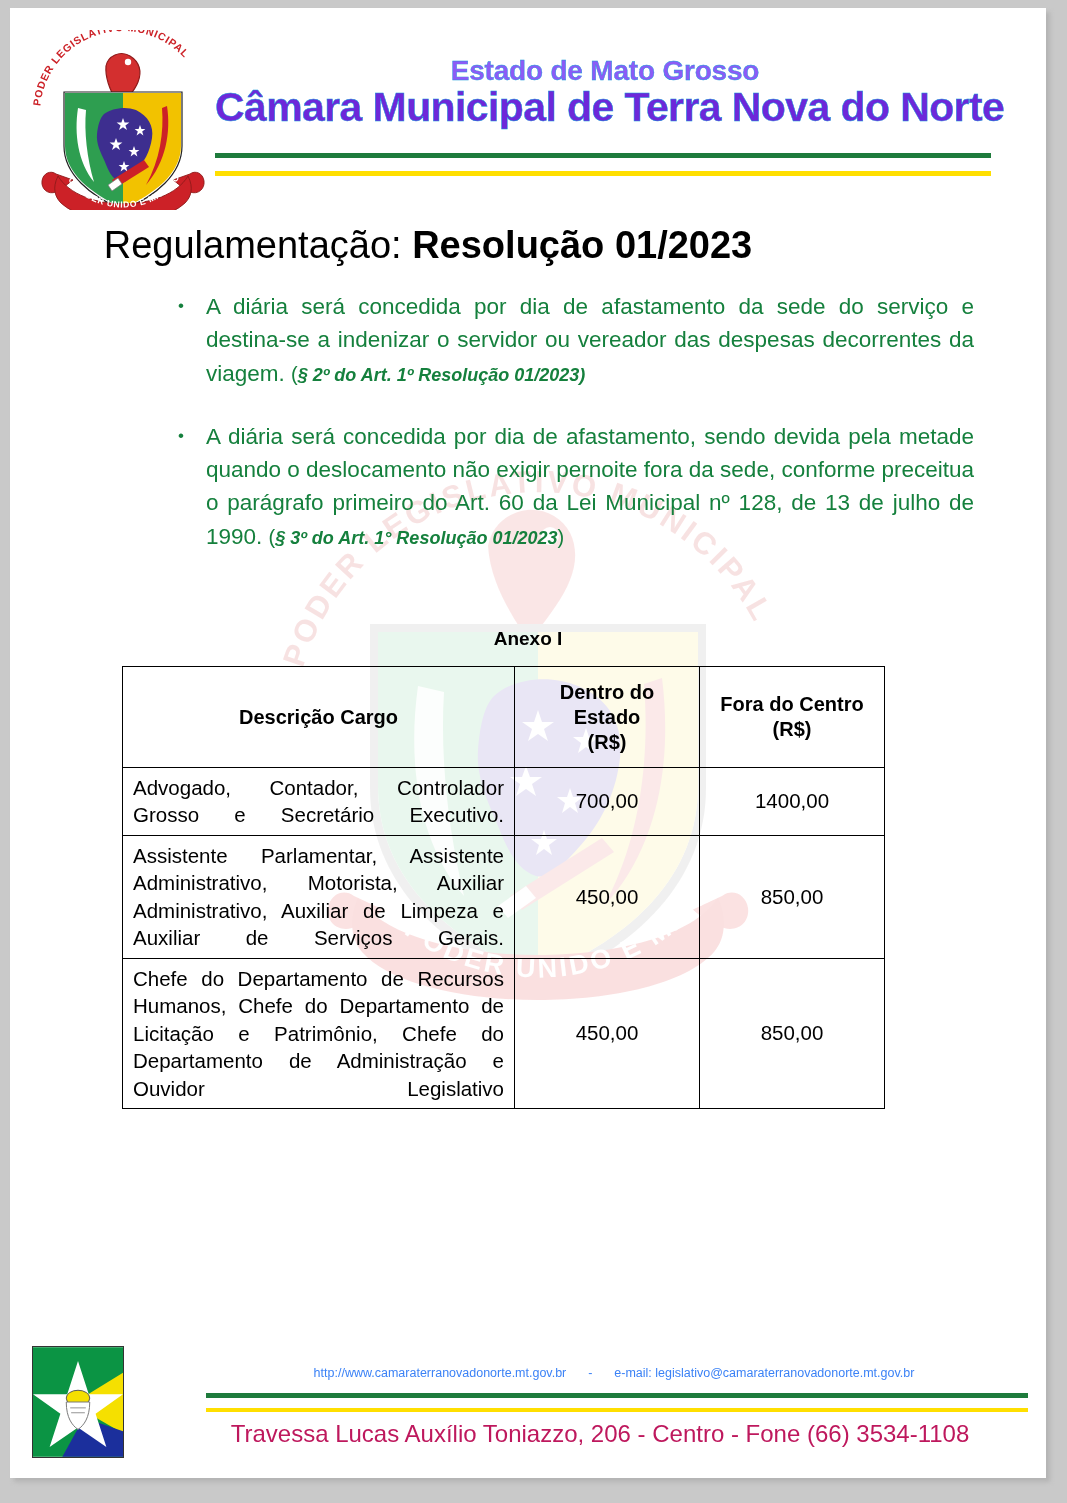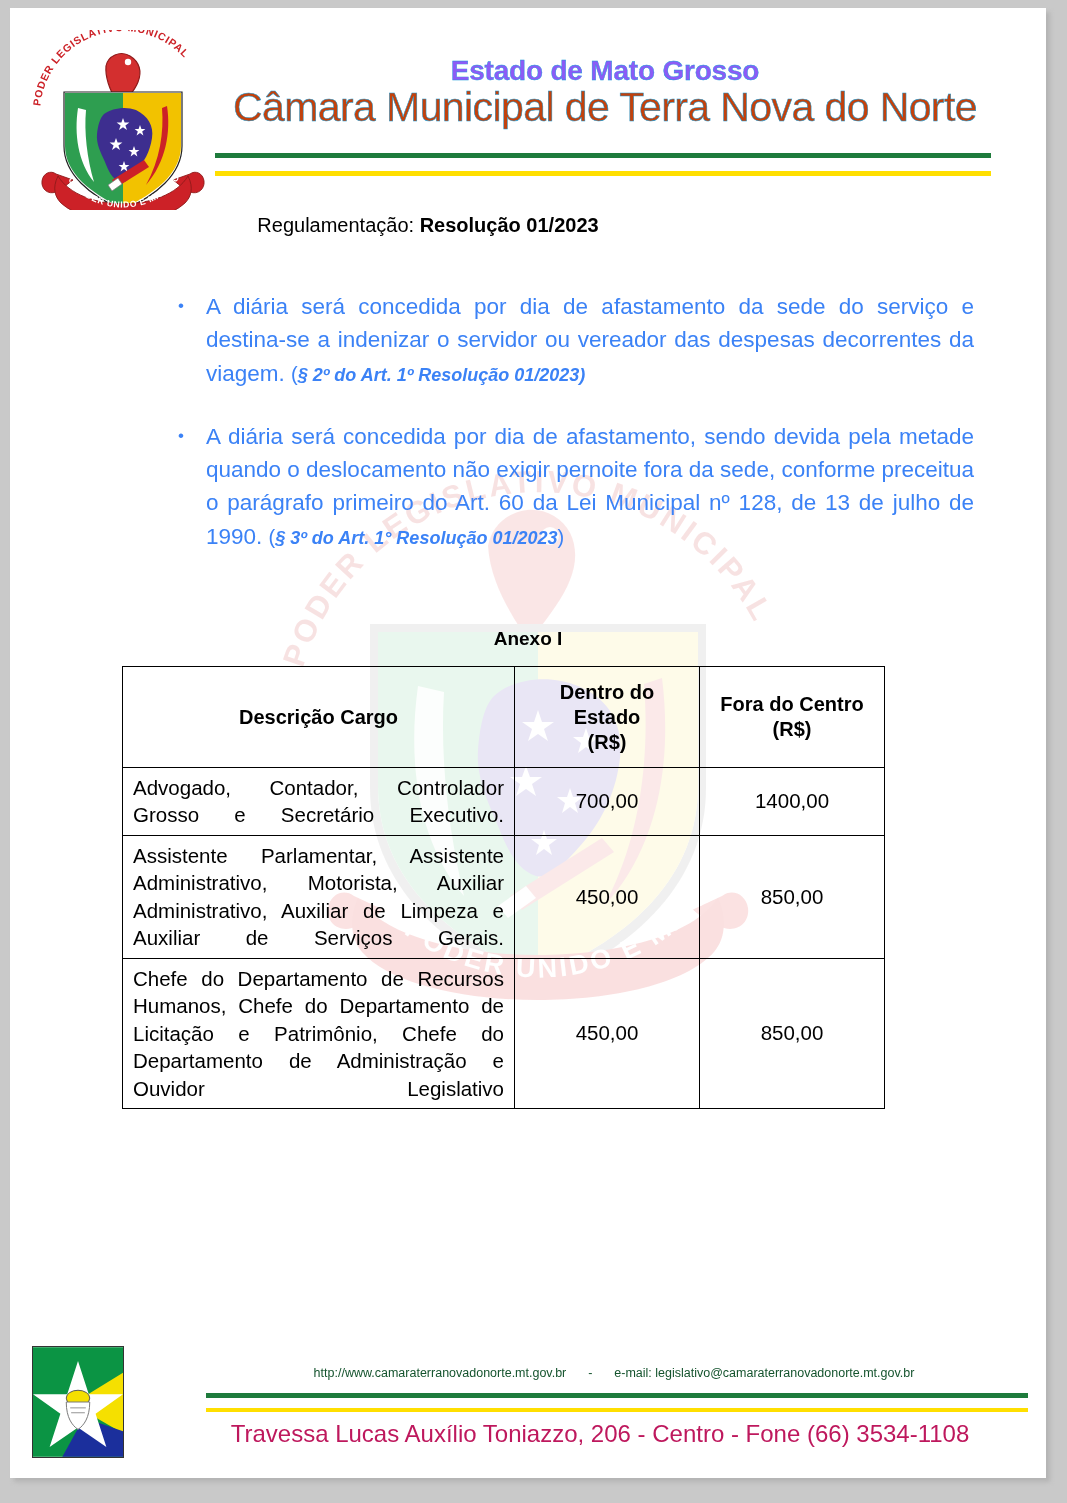--- a/index.html
+++ b/index.html
@@ -71,23 +71,23 @@
   }
   .hdr-line1 {
     color: #8b5cf6;
     font-size: 28px;
     font-weight: bold;
     letter-spacing: -0.2px;
     line-height: 1.05;
     -webkit-text-stroke: 0.4px #169BD8;
   }
   .hdr-line2 {
-    color: #c2410c;
+    color: #6d28d9;
     font-size: 41px;
-    font-weight: normal;
+    font-weight: bold;
     letter-spacing: -0.6px;
     line-height: 1.12;
     -webkit-text-stroke: 0.5px #169BD8;
     white-space: nowrap;
   }
   .rule-green {
     position: absolute;
     left: 205px;
     top: 145px;
     width: 776px;
@@ -100,45 +100,45 @@
     top: 163px;
     width: 776px;
     height: 5px;
     background: #FFDF00;
   }
 
   
   #doc-title {
     position: absolute;
     left: 0;
-    top: 206px;
+    top: 216px;
     width: 836px;
     text-align: center;
-    font-size: 20px;
+    font-size: 38px;
     color: #000;
     z-index: 3;
   }
   #doc-title .bold { font-weight: bold; }
 
   
   #body-list {
     position: absolute;
     left: 148px;
     top: 282px;
     width: 816px;
     z-index: 3;
   }
   .bullet-item {
     position: relative;
     padding-left: 48px;
     margin-bottom: 30px;
     font-size: 22.5px;
     line-height: 1.48;
     text-align: justify;
-    color: #3b82f6;
+    color: #15803d;
   }
   .bullet-item::before {
     content: "\2022";
     position: absolute;
     left: 20px;
     top: 0;
     font-size: 17px;
     line-height: 1.85;
   }
   .bullet-item .cite {
@@ -221,21 +221,21 @@
     border: 1px solid #333;
     box-sizing: border-box;
   }
   #footer-links {
     position: absolute;
     left: 190px;
     top: 28px;
     width: 828px;
     text-align: center;
     font-size: 12.5px;
-    color: #14532d;
+    color: #3b82f6;
   }
   #footer-links .sep { display: inline-block; width: 48px; }
   .frule-green {
     position: absolute;
     left: 196px;
     top: 55px;
     width: 822px;
     height: 5px;
     background: #1E7B3C;
   }

